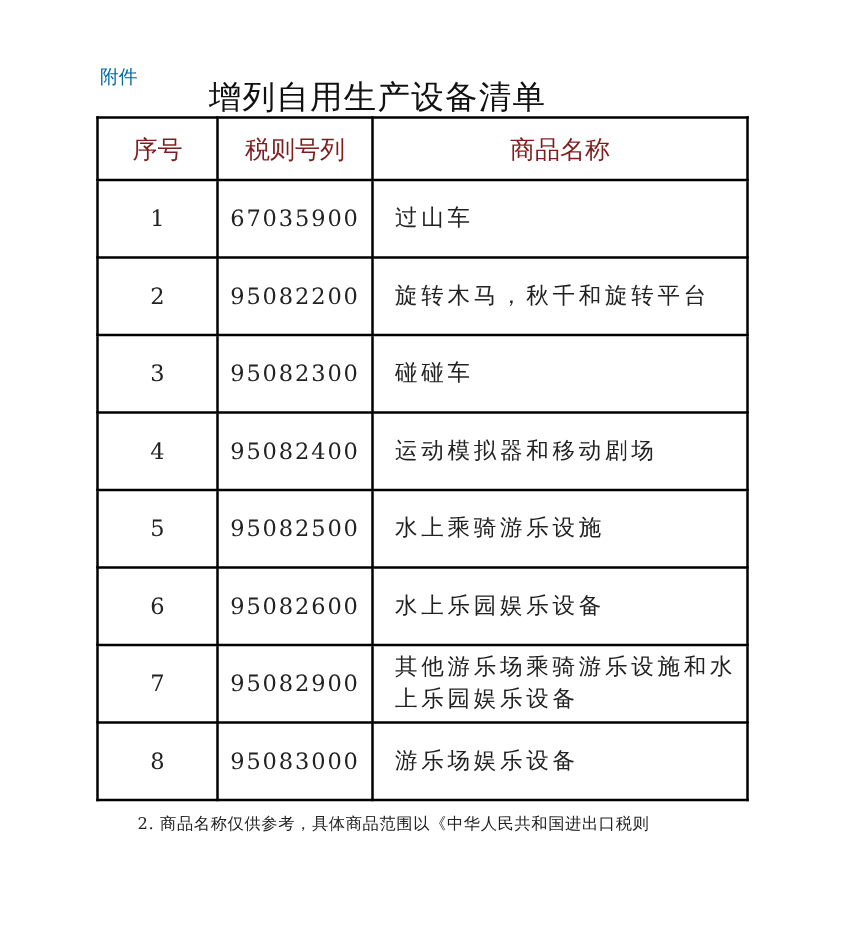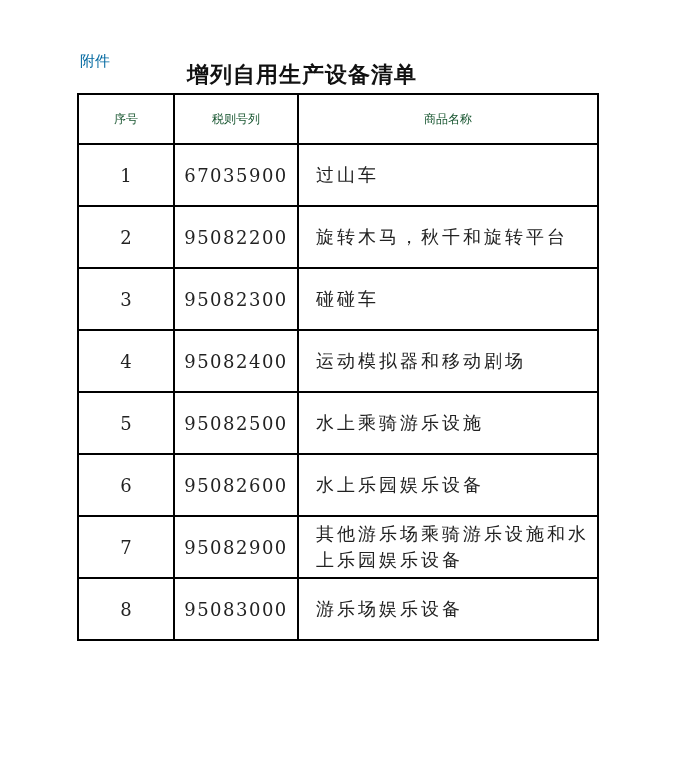--- a/index.html
+++ b/index.html
@@ -1,21 +1,21 @@
 <!DOCTYPE html>
 <html><head>
   <meta charset="utf-8">
   <style>
     html, body { margin: 0; padding: 0; background: #ffffff; }
     body { width: 688px; height: 759px; position: relative; overflow: hidden; color: #1a1a1a; }
     .attach { position: absolute; left: 80px; top: 52px; font-family: "DejaVu Serif", serif; font-size: 15px; color: #0369a1; }
-    .title { position: absolute; left: 0; width: 604px; top: 60px; text-align: center; font-family: "DejaVu Serif", serif; font-size: 22px; font-weight: bold; letter-spacing: 1px; color: #111; }
+    .title { position: absolute; left: 0; width: 604px; top: 60px; text-align: center; font-family: "DejaVu Serif", serif; font-size: 26px; font-weight: normal; letter-spacing: 1px; color: #111; }
     table { position: absolute; left: 77px; top: 93px; width: 520px; border-collapse: collapse; table-layout: fixed; }
     td, th { border: 2.5px solid #000; padding: 0; }
-    th { height: 48px; font-family: "DejaVu Sans", sans-serif; font-weight: normal; font-size: 12px; text-align: center; color: #14532d; }
+    th { height: 48px; font-family: "DejaVu Sans", sans-serif; font-weight: normal; font-size: 20px; text-align: center; color: #7f1d1d; }
     td { height: 60px; font-family: "DejaVu Serif", serif; font-size: 18px; color: #222; }
     td.num, td.code { text-align: center; }
     td.code { letter-spacing: 1.5px; }
     td.name { text-align: left; padding-left: 17px; letter-spacing: 3px; line-height: 26px; }
     tr.tall td { height: 60px; }
     .notes { position: absolute; left: 80px; top: 652px; font-family: "DejaVu Serif", serif; font-size: 13px; line-height: 16px; color: #222; }
     .notes .lbl { font-weight: bold; font-family: "DejaVu Sans", sans-serif; }
     .note-line { white-space: nowrap; letter-spacing: 0.5px; }
     .indent1 { padding-left: 30px; }
     .indent2 { padding-left: 40px; }
@@ -77,13 +77,14 @@
     </tr>
     <tr>
       <td class="num">8</td>
       <td class="code">95083000</td>
       <td class="name">游乐场娱乐设备</td>
     </tr>
   </tbody>
 </table>
 
 <div class="notes">
+  <div class="note-line indent1">2. 商品名称仅供参考，具体商品范围以《中华人民共和国进出口税则</div>
 </div>
 
 </body></html>

